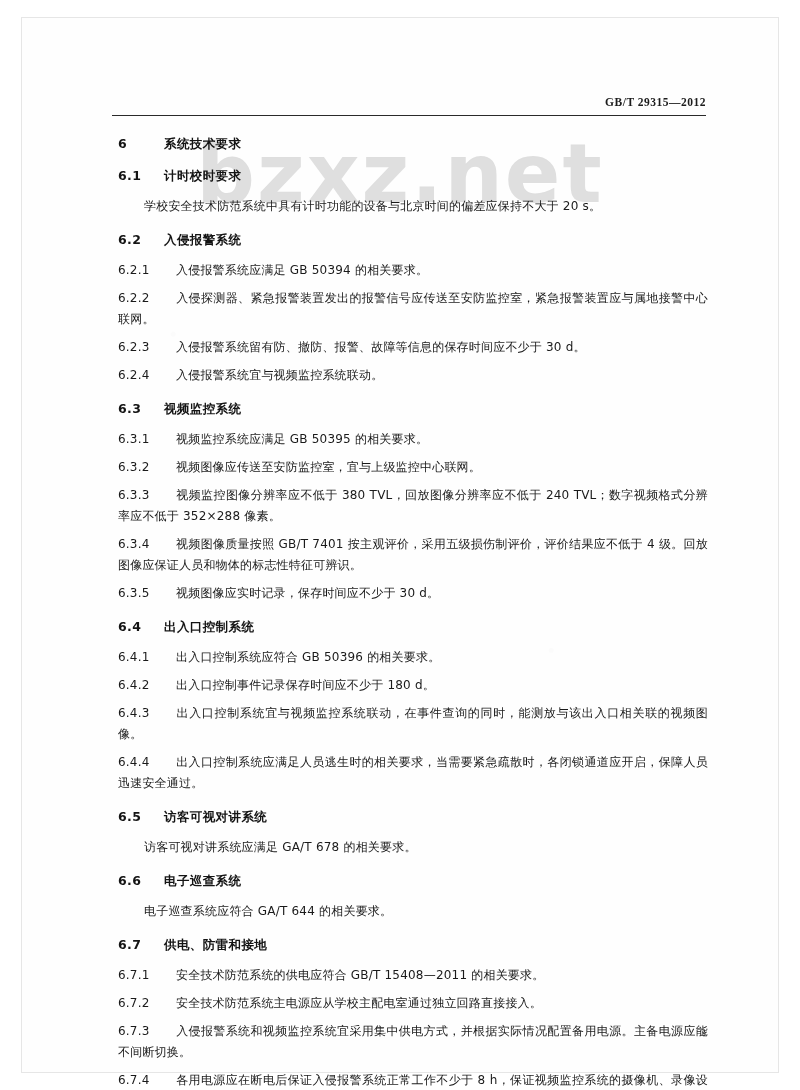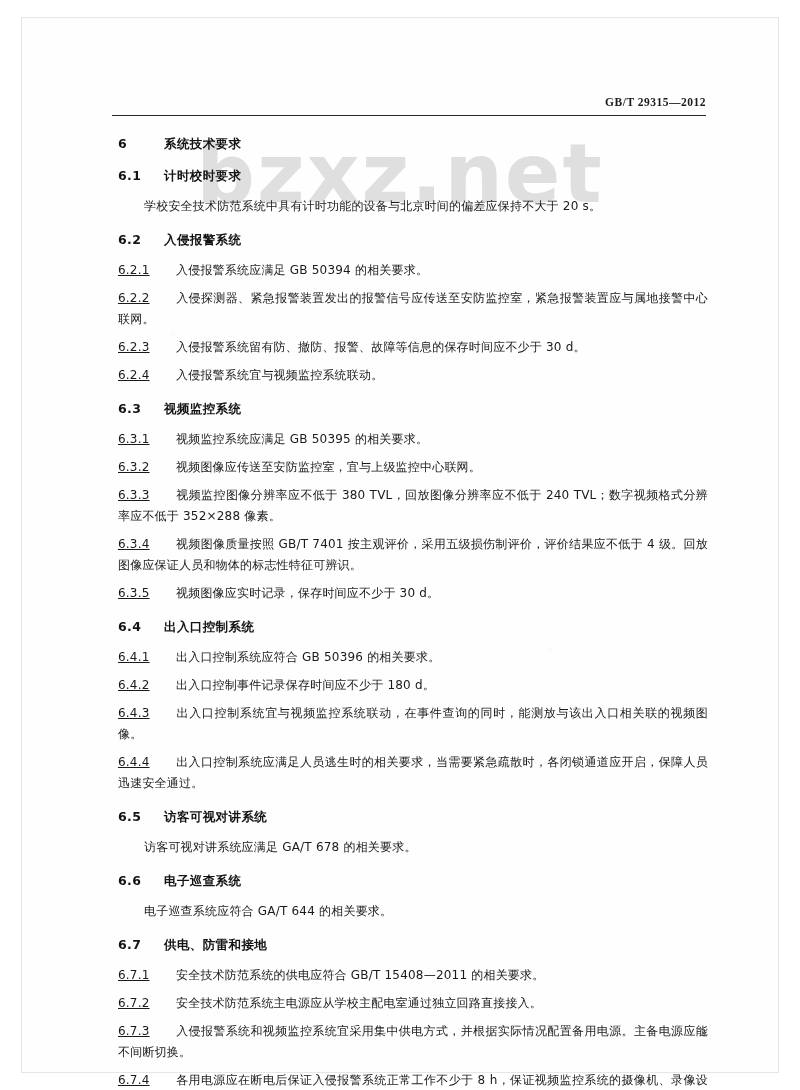--- a/index.html
+++ b/index.html
@@ -87,21 +87,20 @@
     margin: 0 0 7px 0;
     text-align: justify;
     letter-spacing: 0.2px;
   }
   .para.indent {
     text-indent: 26px;
   }
   .hang {
     display: inline-block;
     min-width: 58px;
-    text-decoration: underline;
   }
   .footer-page {
     position: absolute;
     right: 72px;
     bottom: 34px;
     font-size: 11px;
     color: #1c1c1c;
     font-family: "Liberation Serif", serif;
   }
   .watermark {

